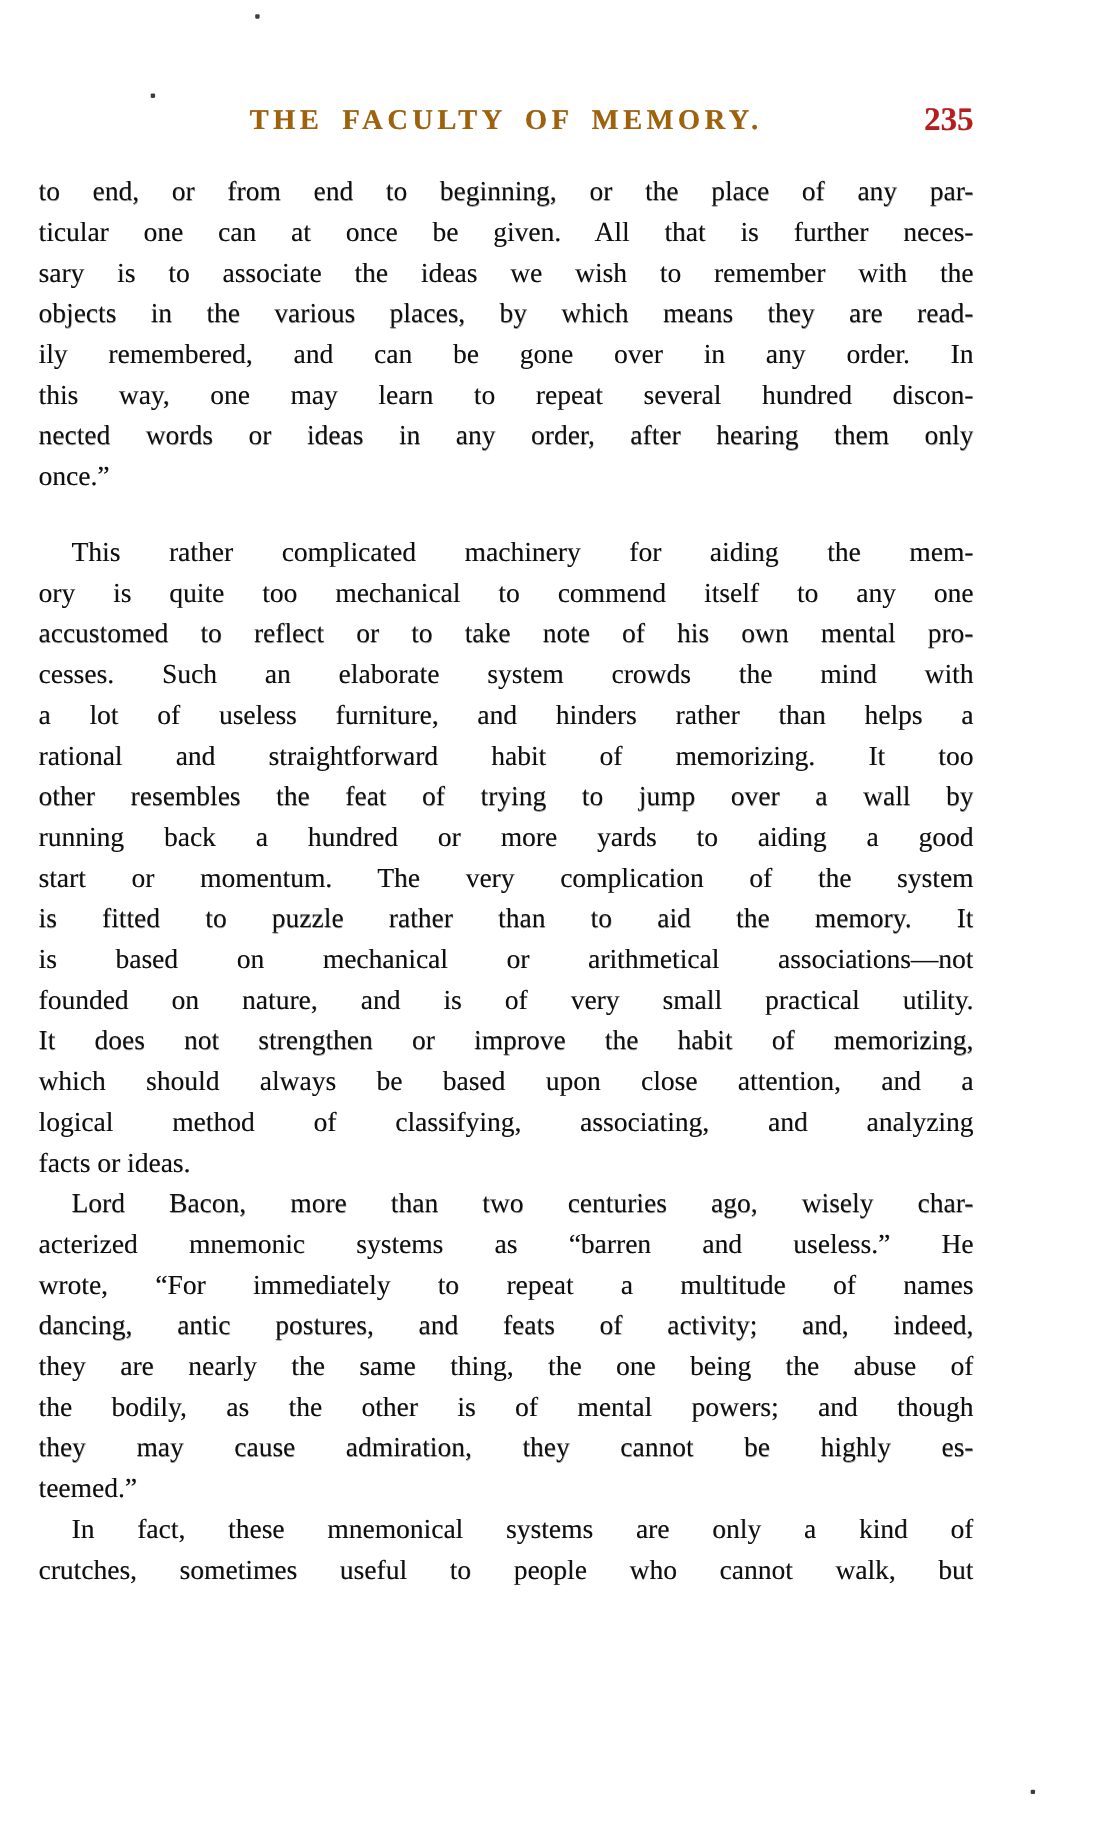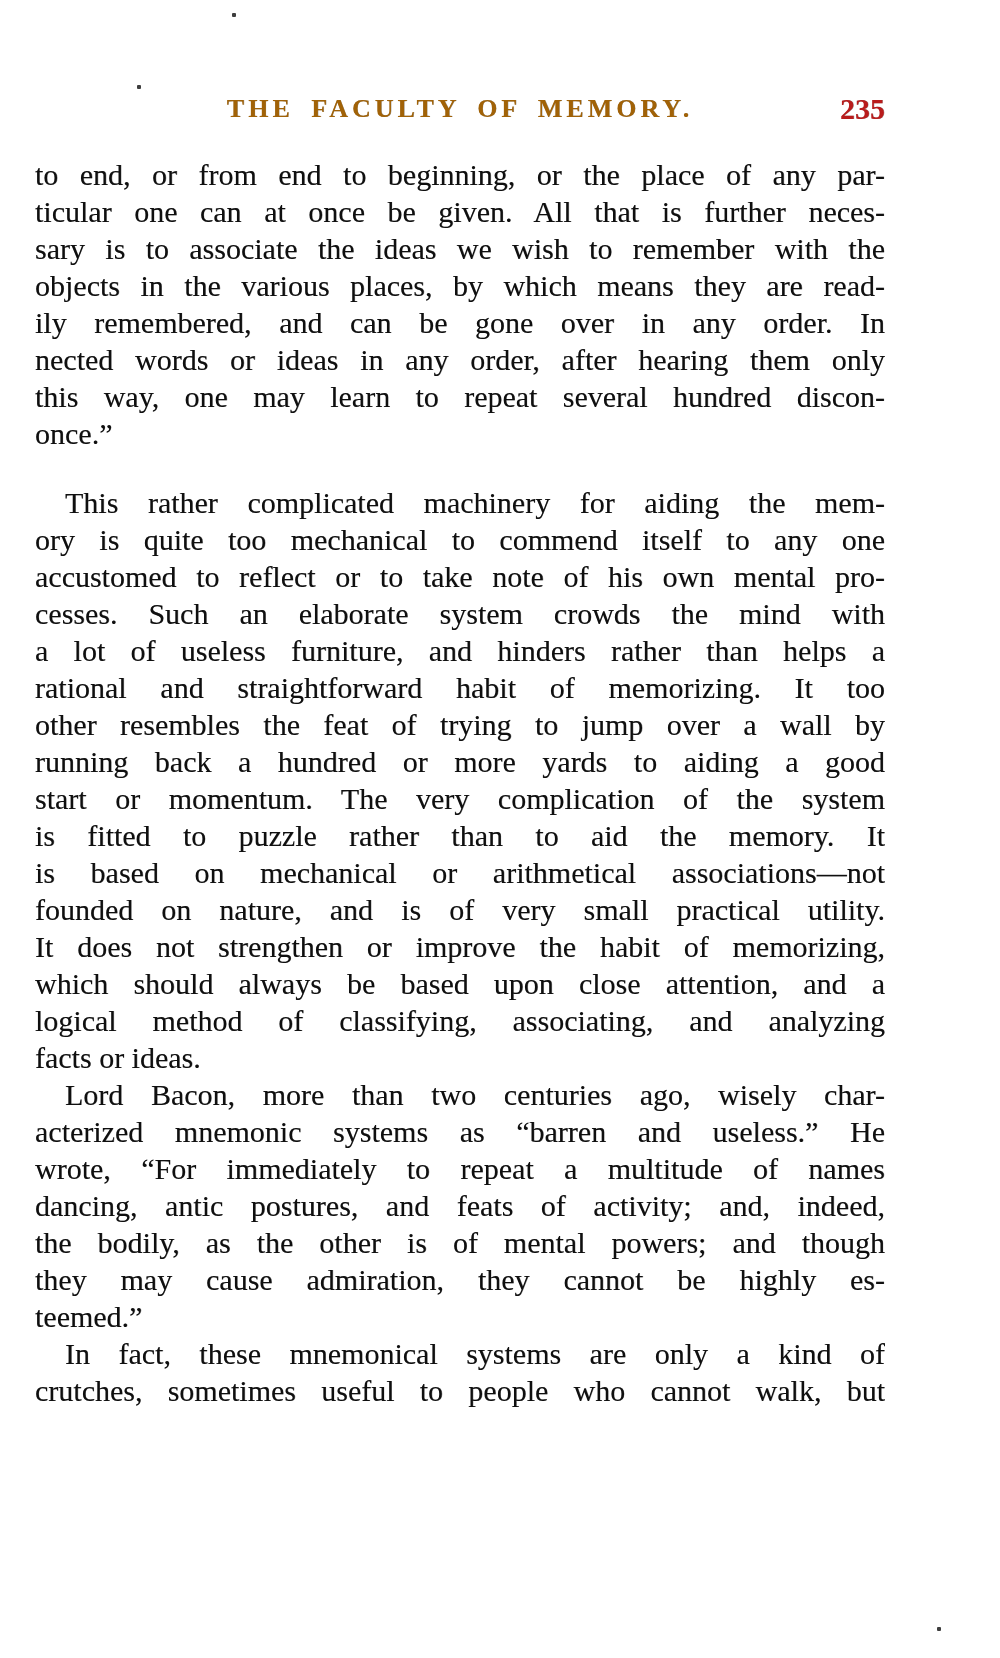--- a/index.html
+++ b/index.html
@@ -49,21 +49,21 @@
     font-weight: bold;
     color: #b91c1c;
     text-shadow: 0.4px 0.4px 0 rgba(0,0,0,0.35);
   }
   
   .text-block {
     position: absolute;
     top: 156px;
     left: 35px;
     width: 850px;
-    font-size: 30px;
+    font-size: 25px;
     line-height: 37px;
     color: #0f0f0f;
     text-shadow: 0.35px 0.35px 0 rgba(0,0,0,0.4);
   }
   .para { margin: 0; }
   .para.gap { margin-top: 32px; }
   .line {
     text-align: justify;
     text-align-last: justify;
     -moz-text-align-last: justify;
@@ -97,22 +97,22 @@
     <div class="header-page-number">235</div>
   </div>
 
   <div class="text-block">
       <div class="para">
         <div class="line">to end, or from end to beginning, or the place of any par-</div>
         <div class="line">ticular one can at once be given.  All that is further neces-</div>
         <div class="line">sary is to associate the ideas we wish to remember with the</div>
         <div class="line">objects in the various places, by which means they are read-</div>
         <div class="line">ily remembered, and can be gone over in any order.  In</div>
+        <div class="line">this way, one may learn to repeat several hundred discon-</div>
         <div class="line">nected words or ideas in any order, after hearing them only</div>
-        <div class="line">this way, one may learn to repeat several hundred discon-</div>
         <div class="line endline">once.”</div>
       </div>
       <div class="para gap">
         <div class="line indent">This rather complicated machinery for aiding the mem-</div>
         <div class="line">ory is quite too mechanical to commend itself to any one</div>
         <div class="line">accustomed to reflect or to take note of his own mental pro-</div>
         <div class="line">cesses.  Such an elaborate system crowds the mind with</div>
         <div class="line">a lot of useless furniture, and hinders rather than helps a</div>
         <div class="line">rational and straightforward habit of memorizing.  It too</div>
         <div class="line">other resembles the feat of trying to jump over a wall by</div>
@@ -124,20 +124,21 @@
         <div class="line">It does not strengthen or improve the habit of memorizing,</div>
         <div class="line">which should always be based upon close attention, and a</div>
         <div class="line">logical method of classifying, associating, and analyzing</div>
         <div class="line endline">facts or ideas.</div>
       </div>
       <div class="para">
         <div class="line indent">Lord Bacon, more than two centuries ago, wisely char-</div>
         <div class="line">acterized mnemonic systems as “barren and useless.”  He</div>
         <div class="line">wrote, “For immediately to repeat a multitude of names</div>
         <div class="line">dancing, antic postures, and feats of activity; and, indeed,</div>
+        <div class="line">they are nearly the same thing, the one being the abuse of</div>
         <div class="line">the bodily, as the other is of mental powers; and though</div>
         <div class="line">they may cause admiration, they cannot be highly es-</div>
         <div class="line endline">teemed.”</div>
       </div>
       <div class="para">
         <div class="line indent">In fact, these mnemonical systems are only a kind of</div>
         <div class="line">crutches, sometimes useful to people who cannot walk, but</div>
       </div>
     </div>
 

